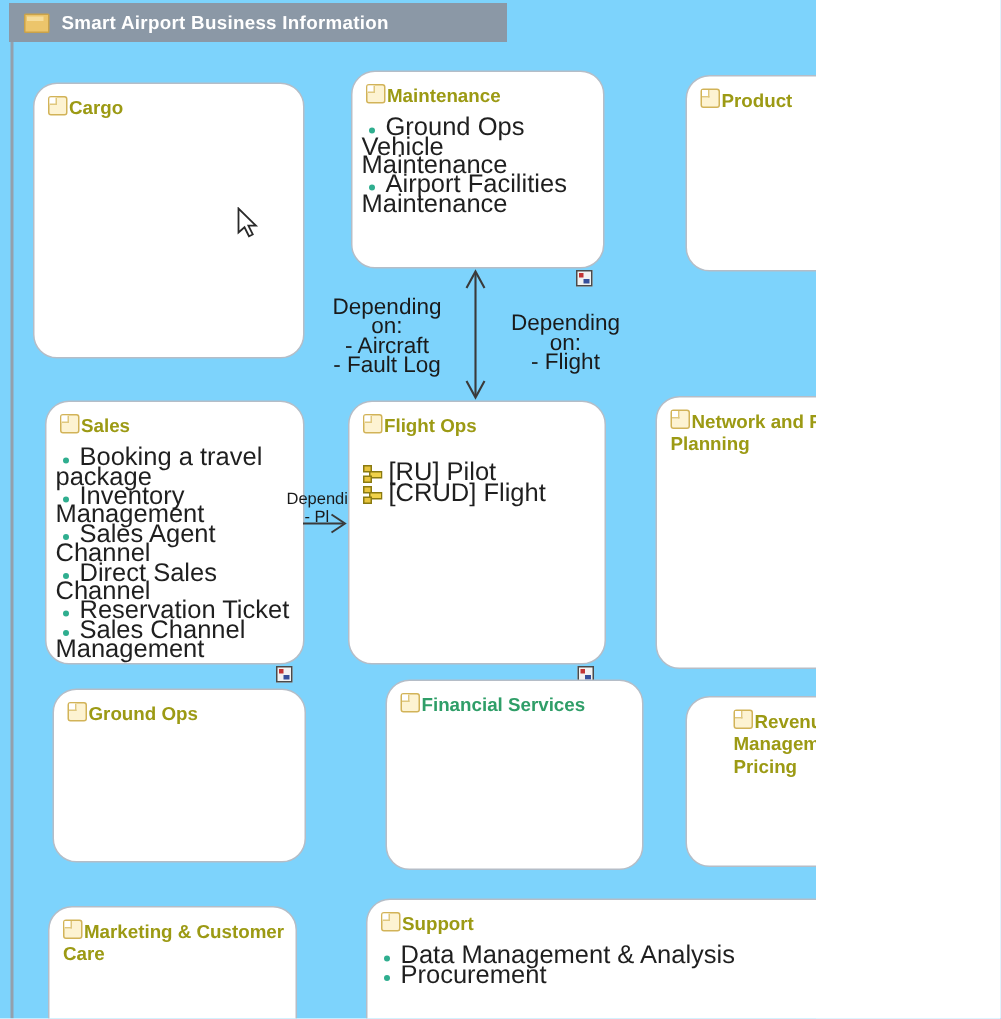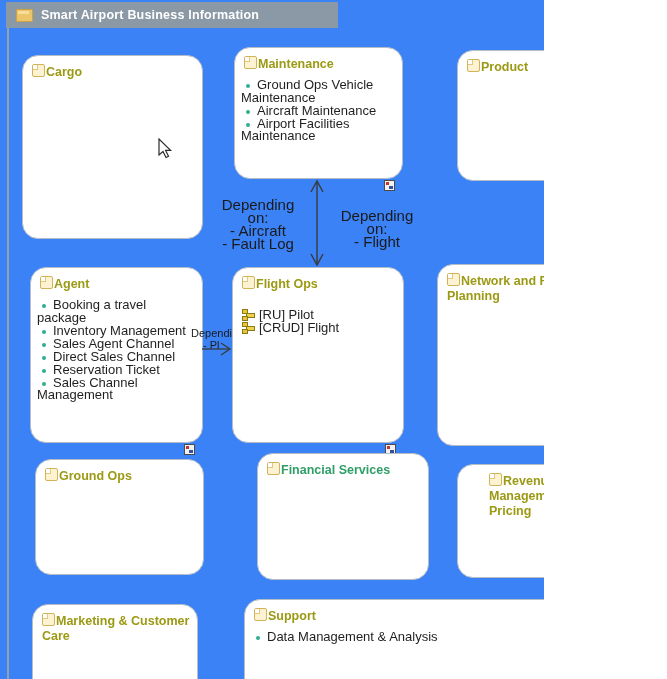--- a/index.html
+++ b/index.html
@@ -1,17 +1,17 @@
 <!DOCTYPE html>
 <html><head>
 <meta charset="utf-8">
 <style>
   html,body{margin:0;padding:0;background:#fff;}
   #screen{position:relative;width:544px;height:679px;overflow:hidden;
-          font-family:"Liberation Sans","DejaVu Sans",sans-serif;background:#3b82f6;}
+          font-family:"Liberation Sans","DejaVu Sans",sans-serif;background:#7dd3fc;}
 
   
   .frame-line{position:absolute;background:#93a0ad;}
   #frame-left{left:7px;top:2px;width:2px;height:677px;}
   #frame-right{left:658px;top:0;width:2px;height:679px;}
 
   
   #titlebar{position:absolute;left:6px;top:2px;width:332px;height:26px;
             background:#8b98a6;display:flex;align-items:center;box-sizing:border-box;
             padding-left:10px;}
@@ -27,21 +27,21 @@
        box-sizing:border-box;}
   .hd{padding:8px 6px 0 9px;font-weight:bold;font-size:12.5px;line-height:15px;color:#9c9a14;}
   .box.green .hd .t{color:#2f9e68;}
   .note-icon{display:inline-block;width:11px;height:11px;background:#fdf3d2;
        border:1px solid #d2b358;border-radius:2px;vertical-align:-1px;margin-right:1px;
        position:relative;}
   .note-icon::before{content:"";position:absolute;left:0;top:0;width:4px;height:4px;
        background:#ffffff;border-right:1px solid #e0c87e;border-bottom:1px solid #e0c87e;}
 
   ul.items{list-style:none;margin:7px 0 0 0;padding:0 5px 0 6px;}
-  ul.items li{font-size:13px;line-height:12.5px;color:#1f1f1f;margin-bottom:.5px;}
+  ul.items li{font-size:17px;line-height:12.5px;color:#1f1f1f;margin-bottom:.5px;}
   .dot{display:inline-block;width:4px;height:4px;border-radius:50%;background:#2fae8f;
        margin:0 7px 1px 5px;}
 
   
   .crud-icon{display:inline-block;vertical-align:-2px;margin-right:4px;}
 
   
   .marker{position:absolute;right:7px;bottom:-13px;width:9px;height:9px;background:#f2f2f2;
        border:1px solid #4a4a4a;}
   .marker::before{content:"";position:absolute;left:1px;top:1px;width:3px;height:3px;background:#c23434;}
@@ -70,32 +70,31 @@
   </div>
 
   <div class="box" style="left:22px;top:55px;width:181px;height:184px;">
     <div class="hd"><span class="note-icon"></span><span class="t">Cargo</span></div>
   </div>
 
   <div class="box" style="left:234px;top:47px;width:169px;height:132px;">
     <div class="hd"><span class="note-icon"></span><span class="t">Maintenance</span></div>
     <ul class="items">
       <li><span class="dot"></span><span>Ground Ops Vehicle Maintenance</span></li>
-      <li><span class="dot"></span><span>Aircraft Maintenance</span></li>
       <li><span class="dot"></span><span>Airport Facilities Maintenance</span></li>
     </ul>
     <span class="marker"></span>
   </div>
 
   <div class="box" style="left:457px;top:50px;width:167px;height:131px;">
     <div class="hd"><span class="note-icon"></span><span class="t">Product</span></div>
   </div>
 
   <div class="box" style="left:30px;top:267px;width:173px;height:176px;">
-    <div class="hd"><span class="note-icon"></span><span class="t">Agent</span></div>
+    <div class="hd"><span class="note-icon"></span><span class="t">Sales</span></div>
     <ul class="items">
       <li><span class="dot"></span><span>Booking a travel package</span></li>
       <li><span class="dot"></span><span>Inventory Management</span></li>
       <li><span class="dot"></span><span>Sales Agent Channel</span></li>
       <li><span class="dot"></span><span>Direct Sales Channel</span></li>
       <li><span class="dot"></span><span>Reservation Ticket</span></li>
       <li><span class="dot"></span><span>Sales Channel Management</span></li>
     </ul>
     <span class="marker"></span>
   </div>
@@ -134,20 +133,21 @@
   </div>
 
   <div class="box" style="left:32px;top:604px;width:166px;height:95px;">
     <div class="hd"><span class="note-icon"></span><span class="t">Marketing &amp; Customer Care</span></div>
   </div>
 
   <div class="box" style="left:244px;top:599px;width:386px;height:100px;">
     <div class="hd"><span class="note-icon"></span><span class="t">Support</span></div>
     <ul class="items">
       <li><span class="dot"></span><span>Data Management &amp; Analysis</span></li>
+      <li><span class="dot"></span><span>Procurement</span></li>
     </ul>
   </div>
 
   <div class="dep-label" style="left:214px;top:198px;width:88px;">
     <div>Depending on:</div>
     <div>- Aircraft</div>
     <div>- Fault Log</div>
   </div>
 
   <div class="dep-label" style="left:334px;top:209px;width:86px;">

